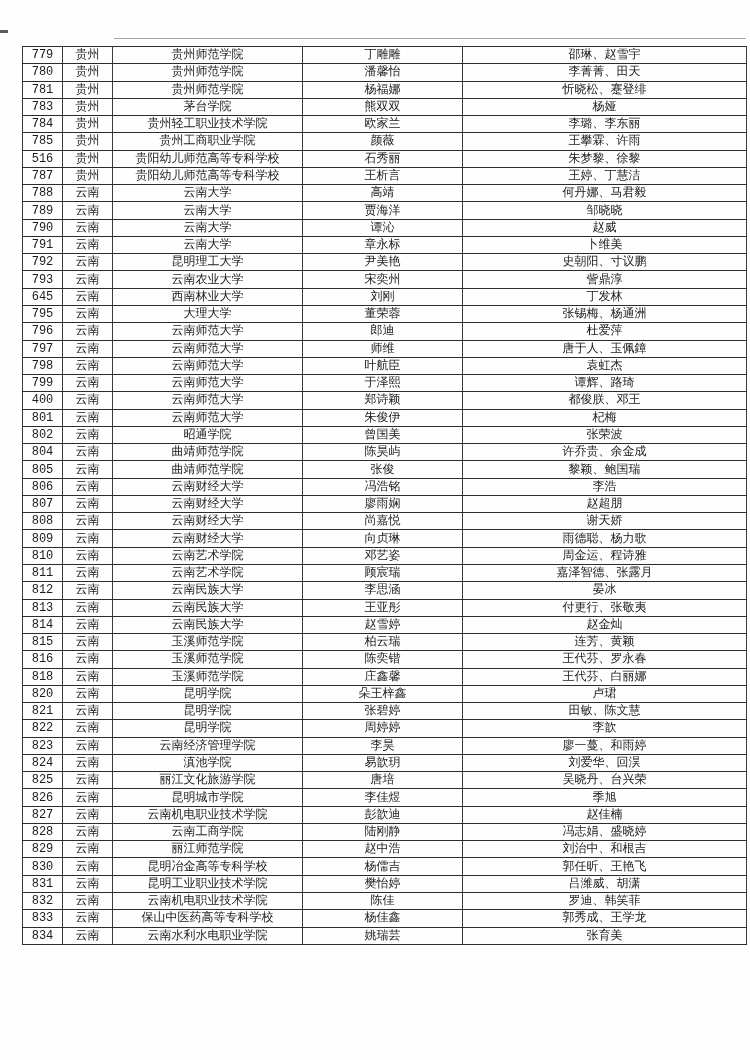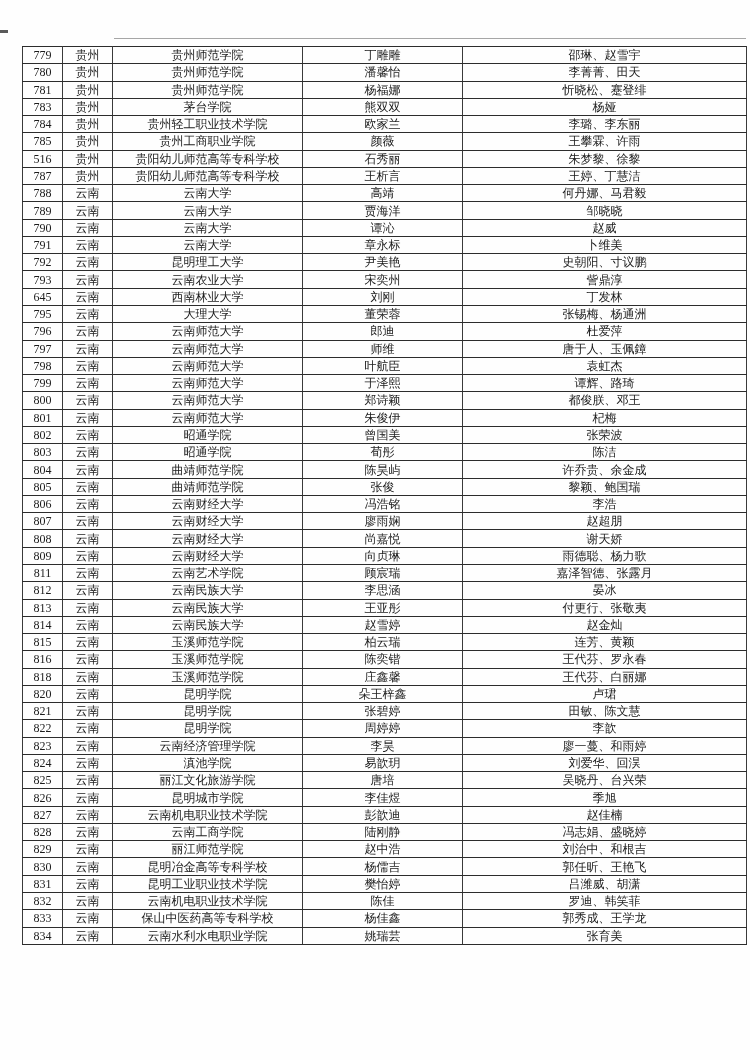--- a/index.html
+++ b/index.html
@@ -5,21 +5,21 @@
   html, body {
     margin: 0;
     padding: 0;
     background: #ffffff;
   }
   .sheet {
     position: relative;
     width: 750px;
     height: 1060px;
     background: #fefefe;
-    font-family: Liberation Serif, serif;
+    font-family: Liberation Mono, monospace;
     color: #1b1b1b;
     overflow: hidden;
   }
   
   .top-remnant {
     position: absolute;
     left: 114px;
     top: 38px;
     width: 632px;
     height: 1px;
@@ -223,48 +223,41 @@
           <td>袁虹杰</td>
         </tr>
         <tr>
           <td>799</td>
           <td>云南</td>
           <td>云南师范大学</td>
           <td>于泽熙</td>
           <td>谭辉、路琦</td>
         </tr>
         <tr>
-          <td>800</td>
+          <td>400</td>
           <td>云南</td>
           <td>云南师范大学</td>
           <td>郑诗颖</td>
           <td>都俊朕、邓王</td>
         </tr>
         <tr>
           <td>801</td>
           <td>云南</td>
           <td>云南师范大学</td>
           <td>朱俊伊</td>
           <td>杞梅</td>
         </tr>
         <tr>
           <td>802</td>
           <td>云南</td>
           <td>昭通学院</td>
           <td>曾国美</td>
           <td>张荣波</td>
         </tr>
         <tr>
-          <td>803</td>
-          <td>云南</td>
-          <td>昭通学院</td>
-          <td>荀彤</td>
-          <td>陈洁</td>
-        </tr>
-        <tr>
           <td>804</td>
           <td>云南</td>
           <td>曲靖师范学院</td>
           <td>陈昊屿</td>
           <td>许乔贵、余金成</td>
         </tr>
         <tr>
           <td>805</td>
           <td>云南</td>
           <td>曲靖师范学院</td>
@@ -291,20 +284,27 @@
           <td>云南财经大学</td>
           <td>尚嘉悦</td>
           <td>谢天娇</td>
         </tr>
         <tr>
           <td>809</td>
           <td>云南</td>
           <td>云南财经大学</td>
           <td>向贞琳</td>
           <td>雨德聪、杨力歌</td>
+        </tr>
+        <tr>
+          <td>810</td>
+          <td>云南</td>
+          <td>云南艺术学院</td>
+          <td>邓艺姿</td>
+          <td>周金运、程诗雅</td>
         </tr>
         <tr>
           <td>811</td>
           <td>云南</td>
           <td>云南艺术学院</td>
           <td>顾宸瑞</td>
           <td>嘉泽智德、张露月</td>
         </tr>
         <tr>
           <td>812</td>

